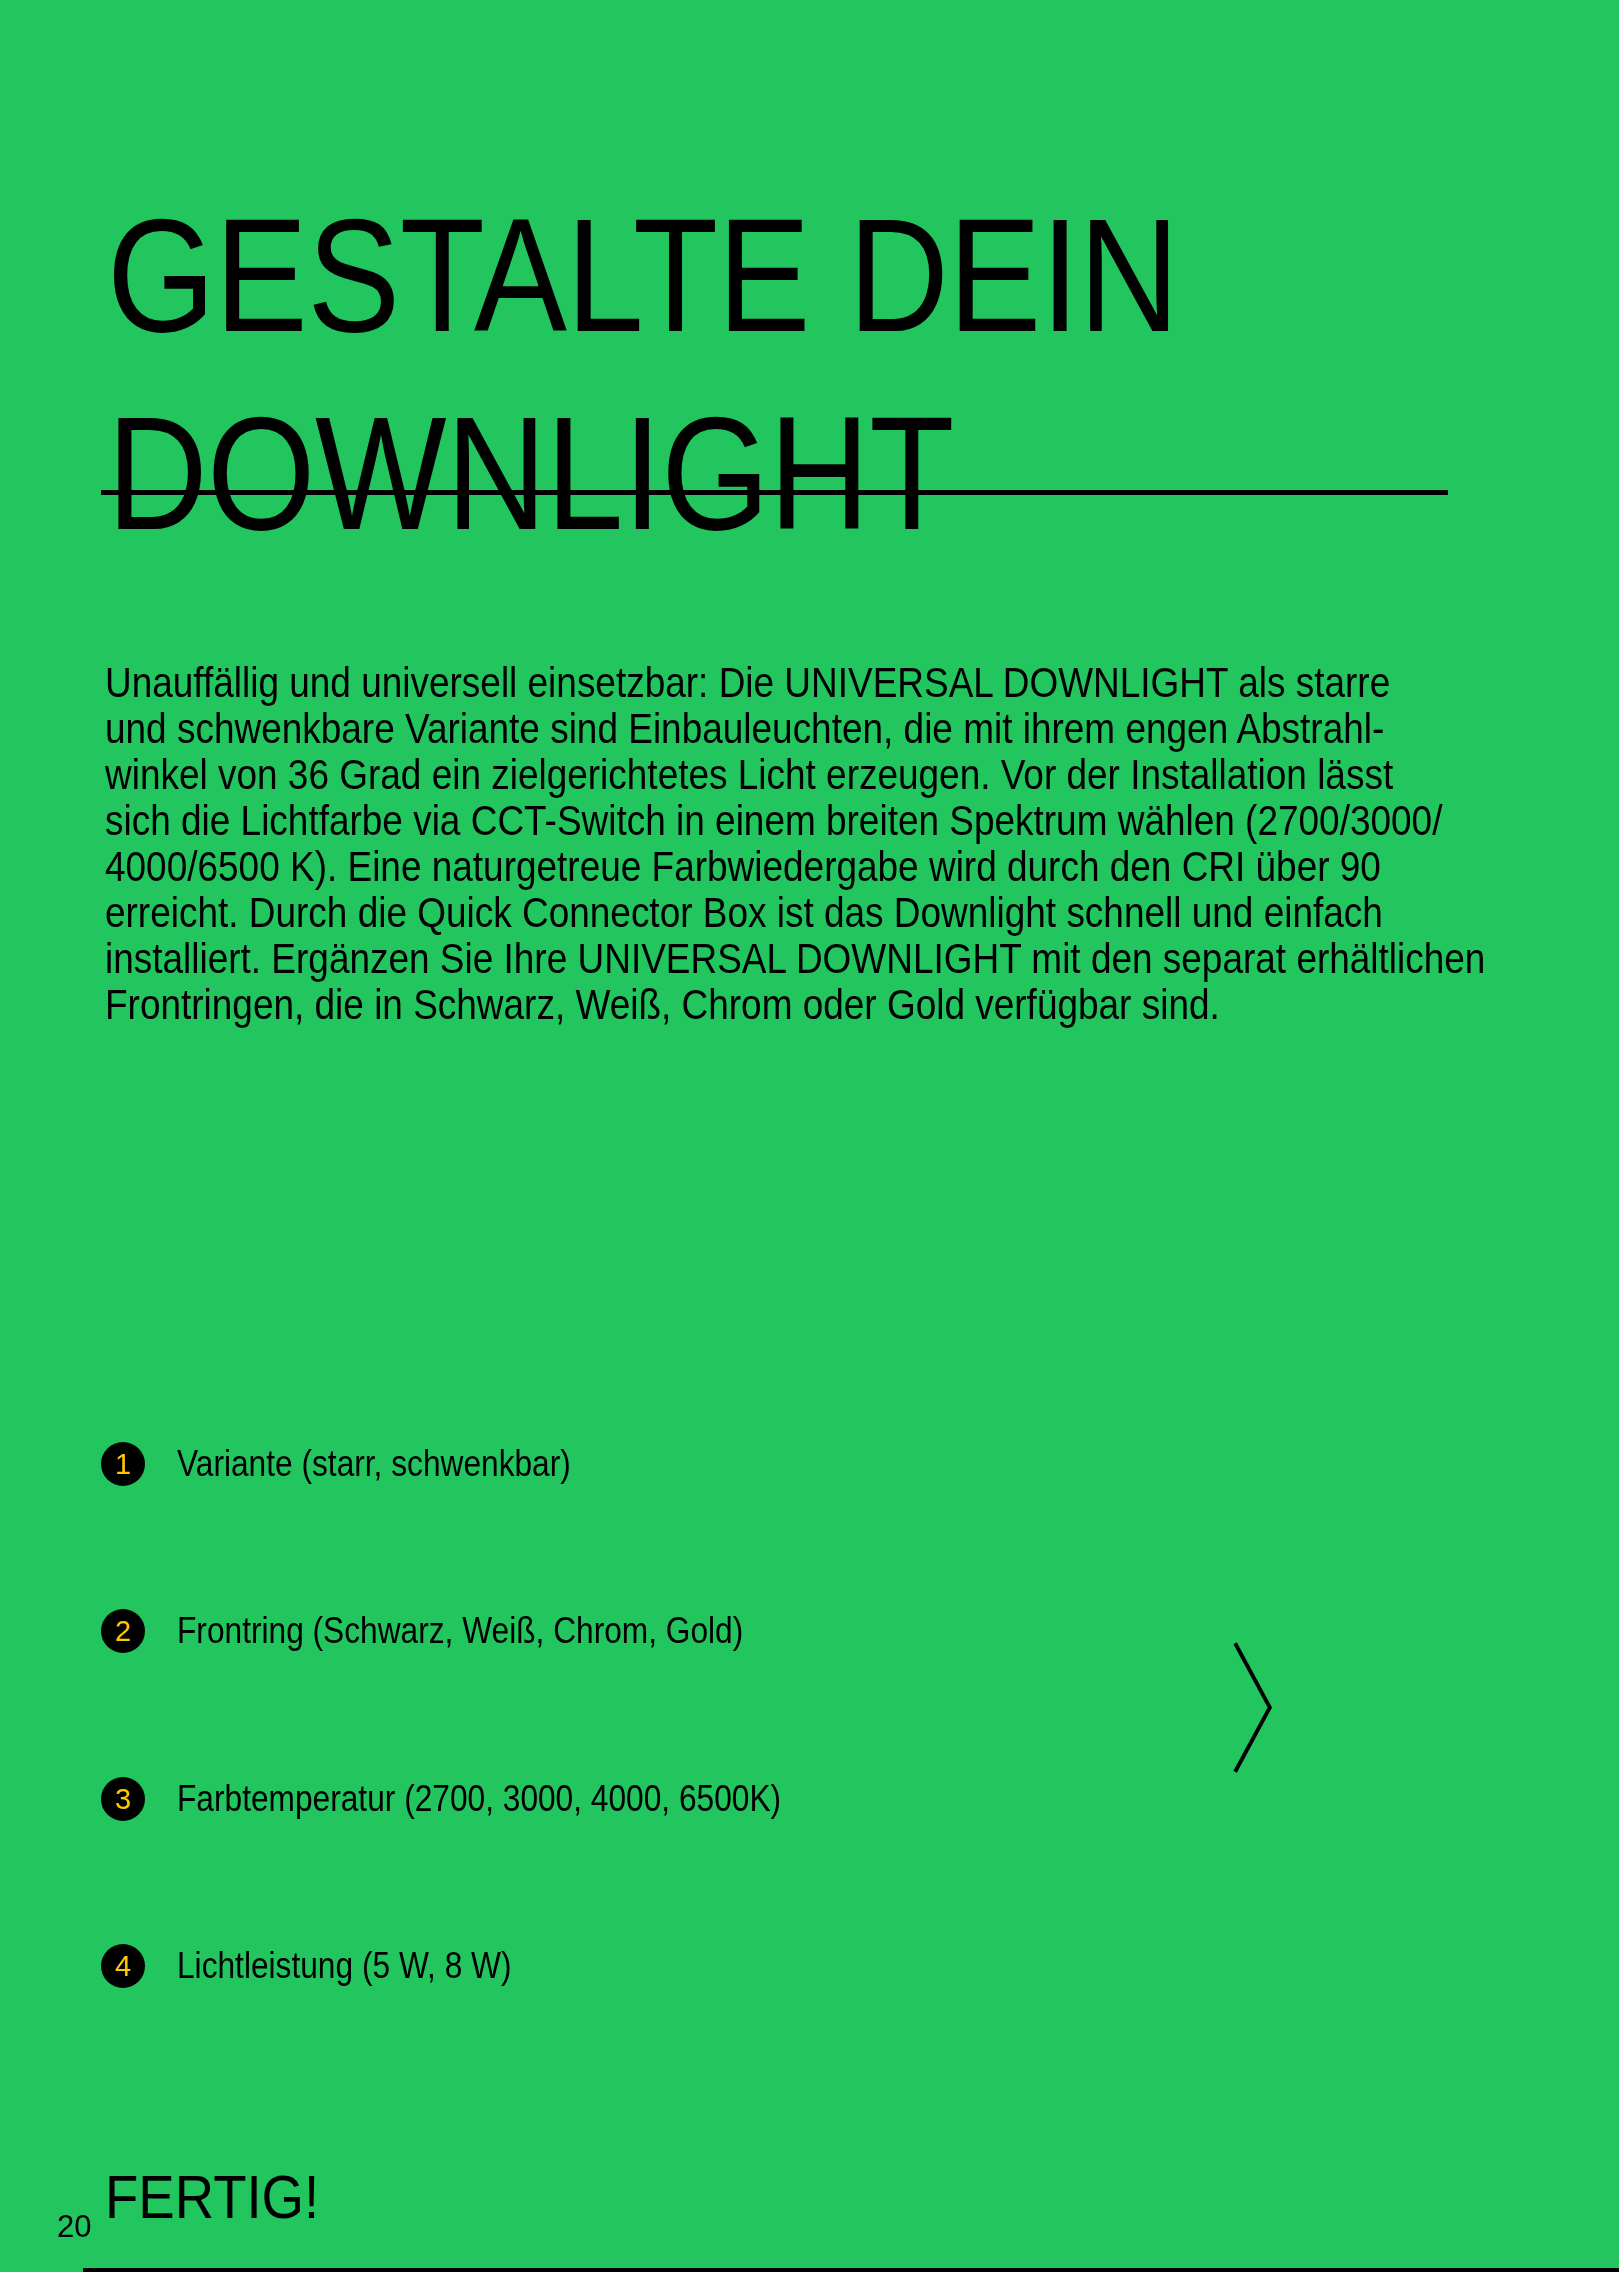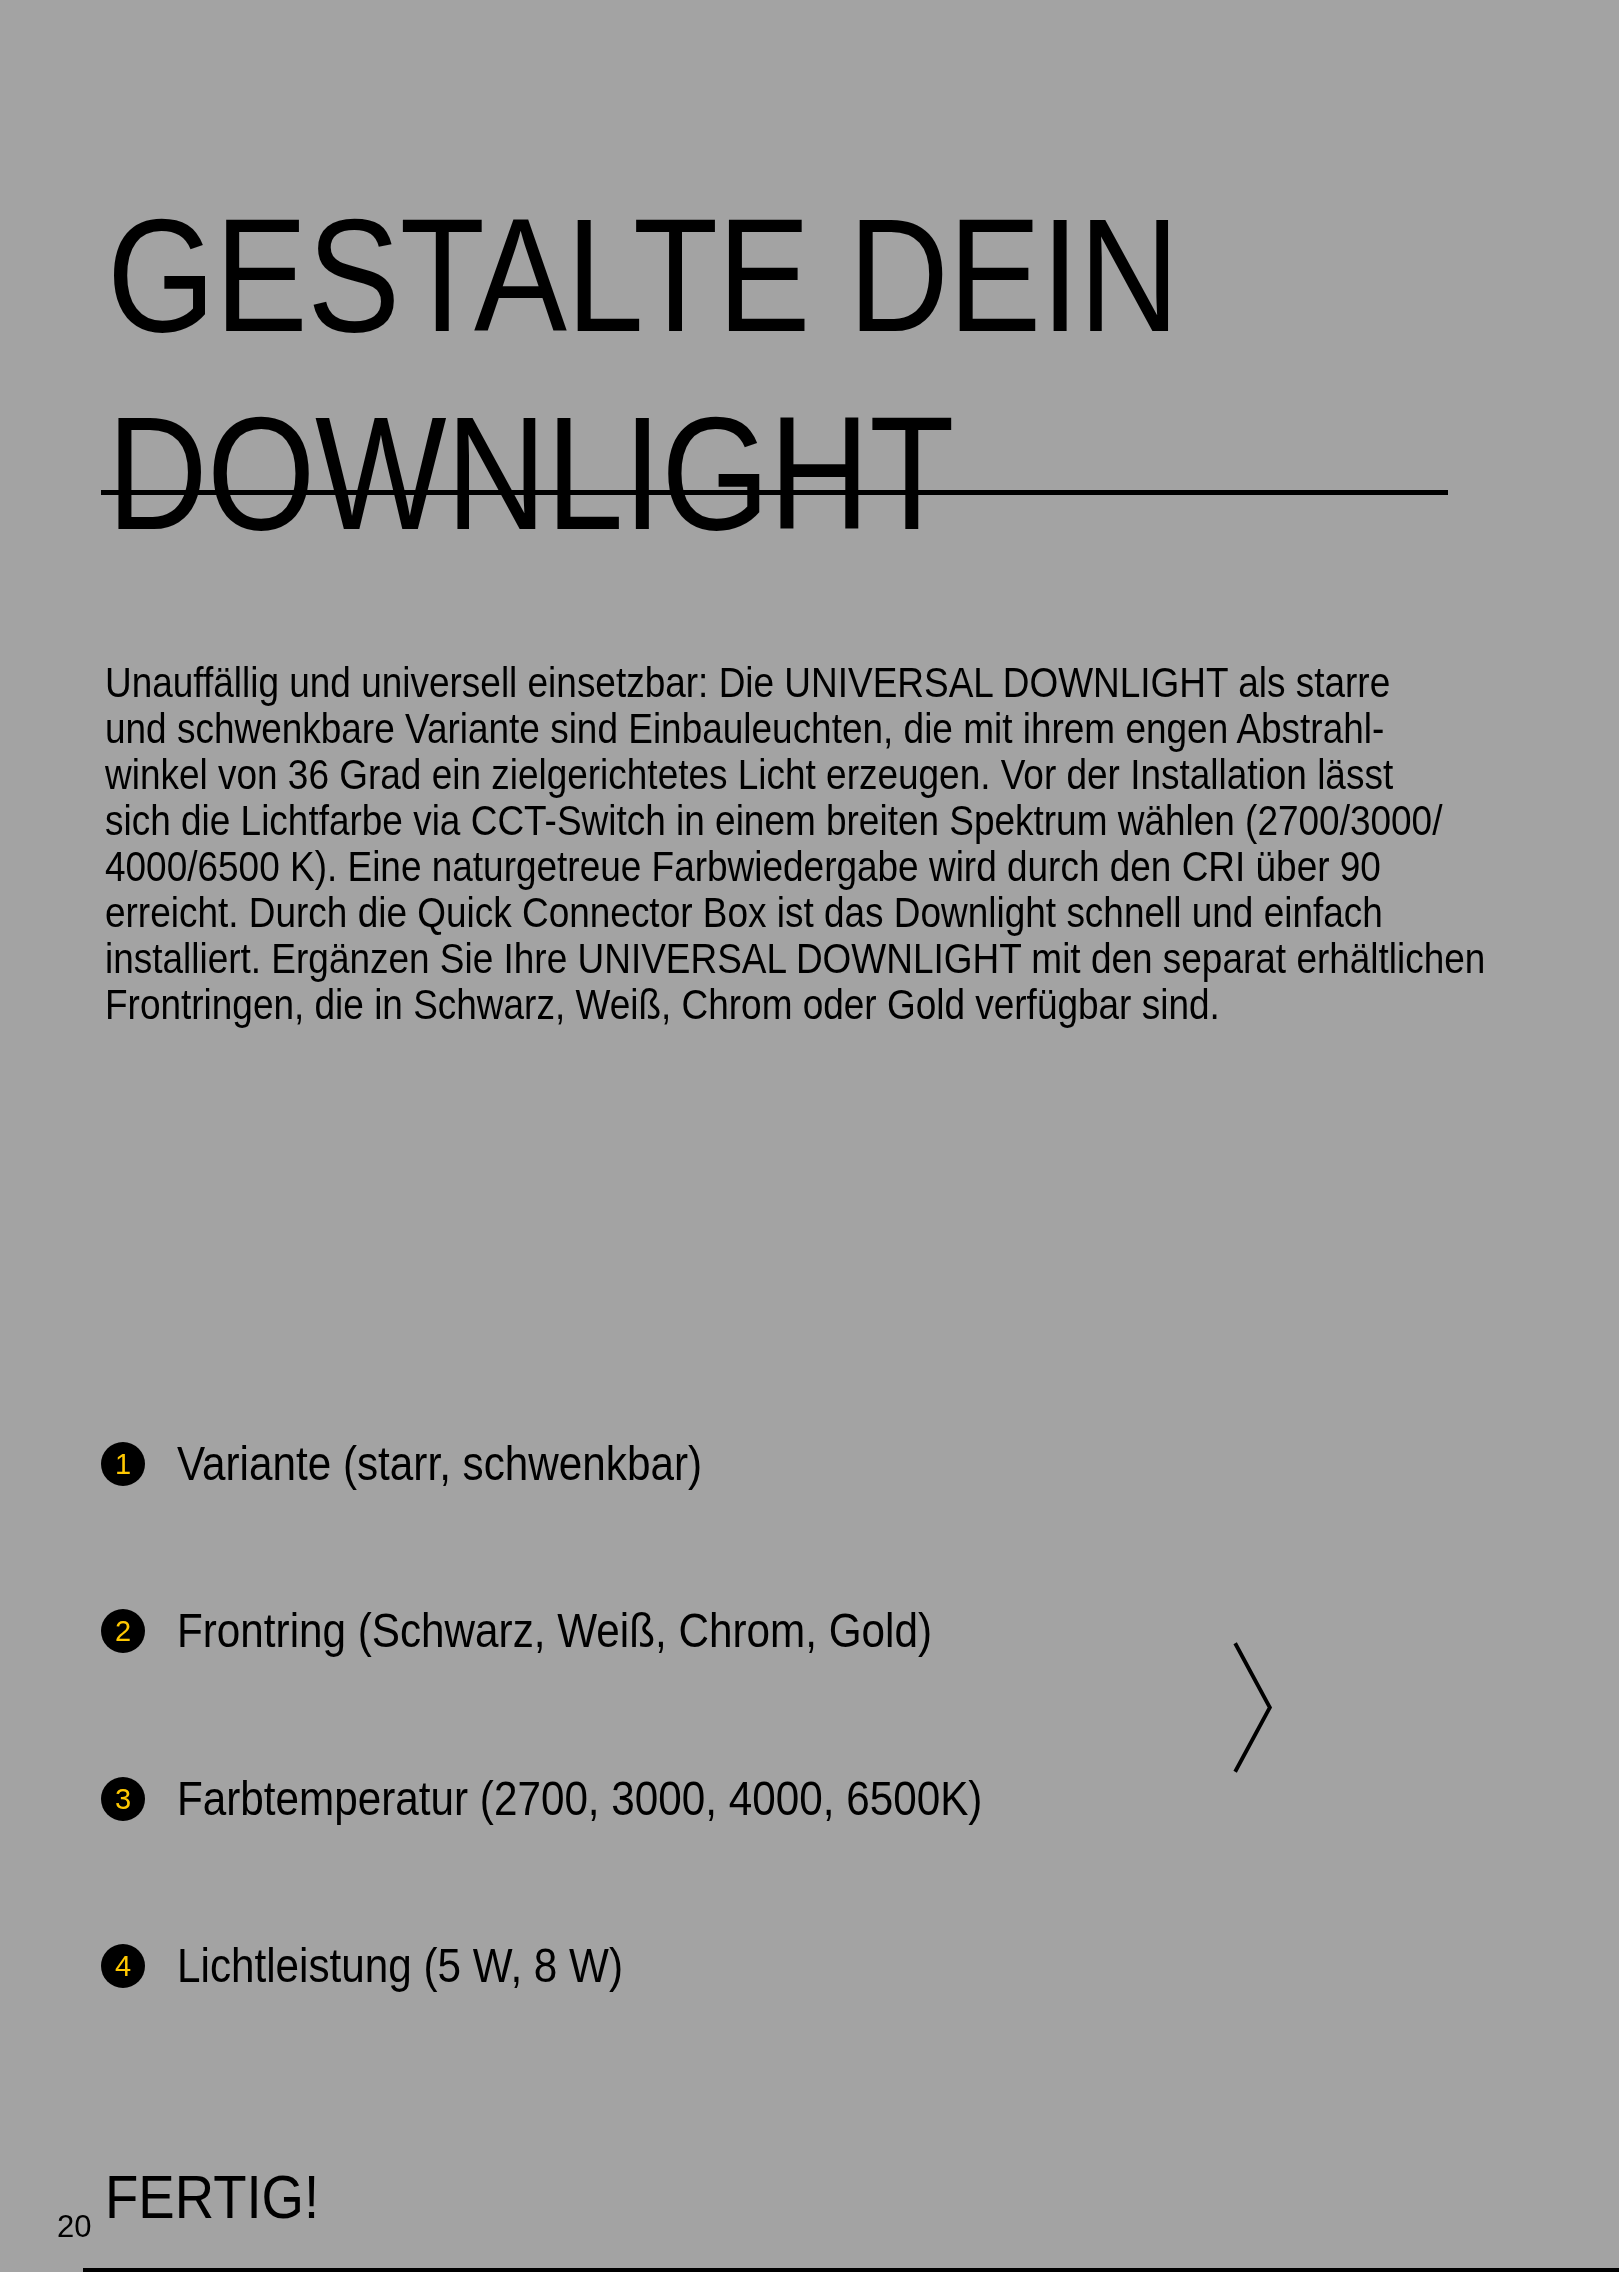--- a/index.html
+++ b/index.html
@@ -1,20 +1,20 @@
 <!DOCTYPE html>
 <html style="font-size:10.4px"><head>
 <meta charset="utf-8">
 <style>
   html, body { margin: 0; padding: 0; }
   .page {
     position: relative;
     width: 1620px;
     height: 2273px;
-    background: #a3a3a3;
+    background: #22c55e;
     color: #000;
     font-family: "Liberation Sans", sans-serif;
     overflow: hidden;
   }
   .cx {
     display: inline-block;
     transform: scaleX(0.88);
     transform-origin: 0 0;
     white-space: pre-line;
   }
@@ -74,21 +74,21 @@
     color: #FFC801;
     font-size: 29px;
     font-weight: 300;
     display: flex;
     align-items: center;
     justify-content: center;
     flex: 0 0 auto;
   }
   .option-label-wrap {
     margin-left: 32px;
-    font-size: 48px;
+    font-size: 36px;
     line-height: 44px;
     font-weight: 300;
     width: 1037px;
   }
   .chevron {
     position: absolute;
     left: 1230px;
     top: 1639px;
   }
   .closing-heading {

